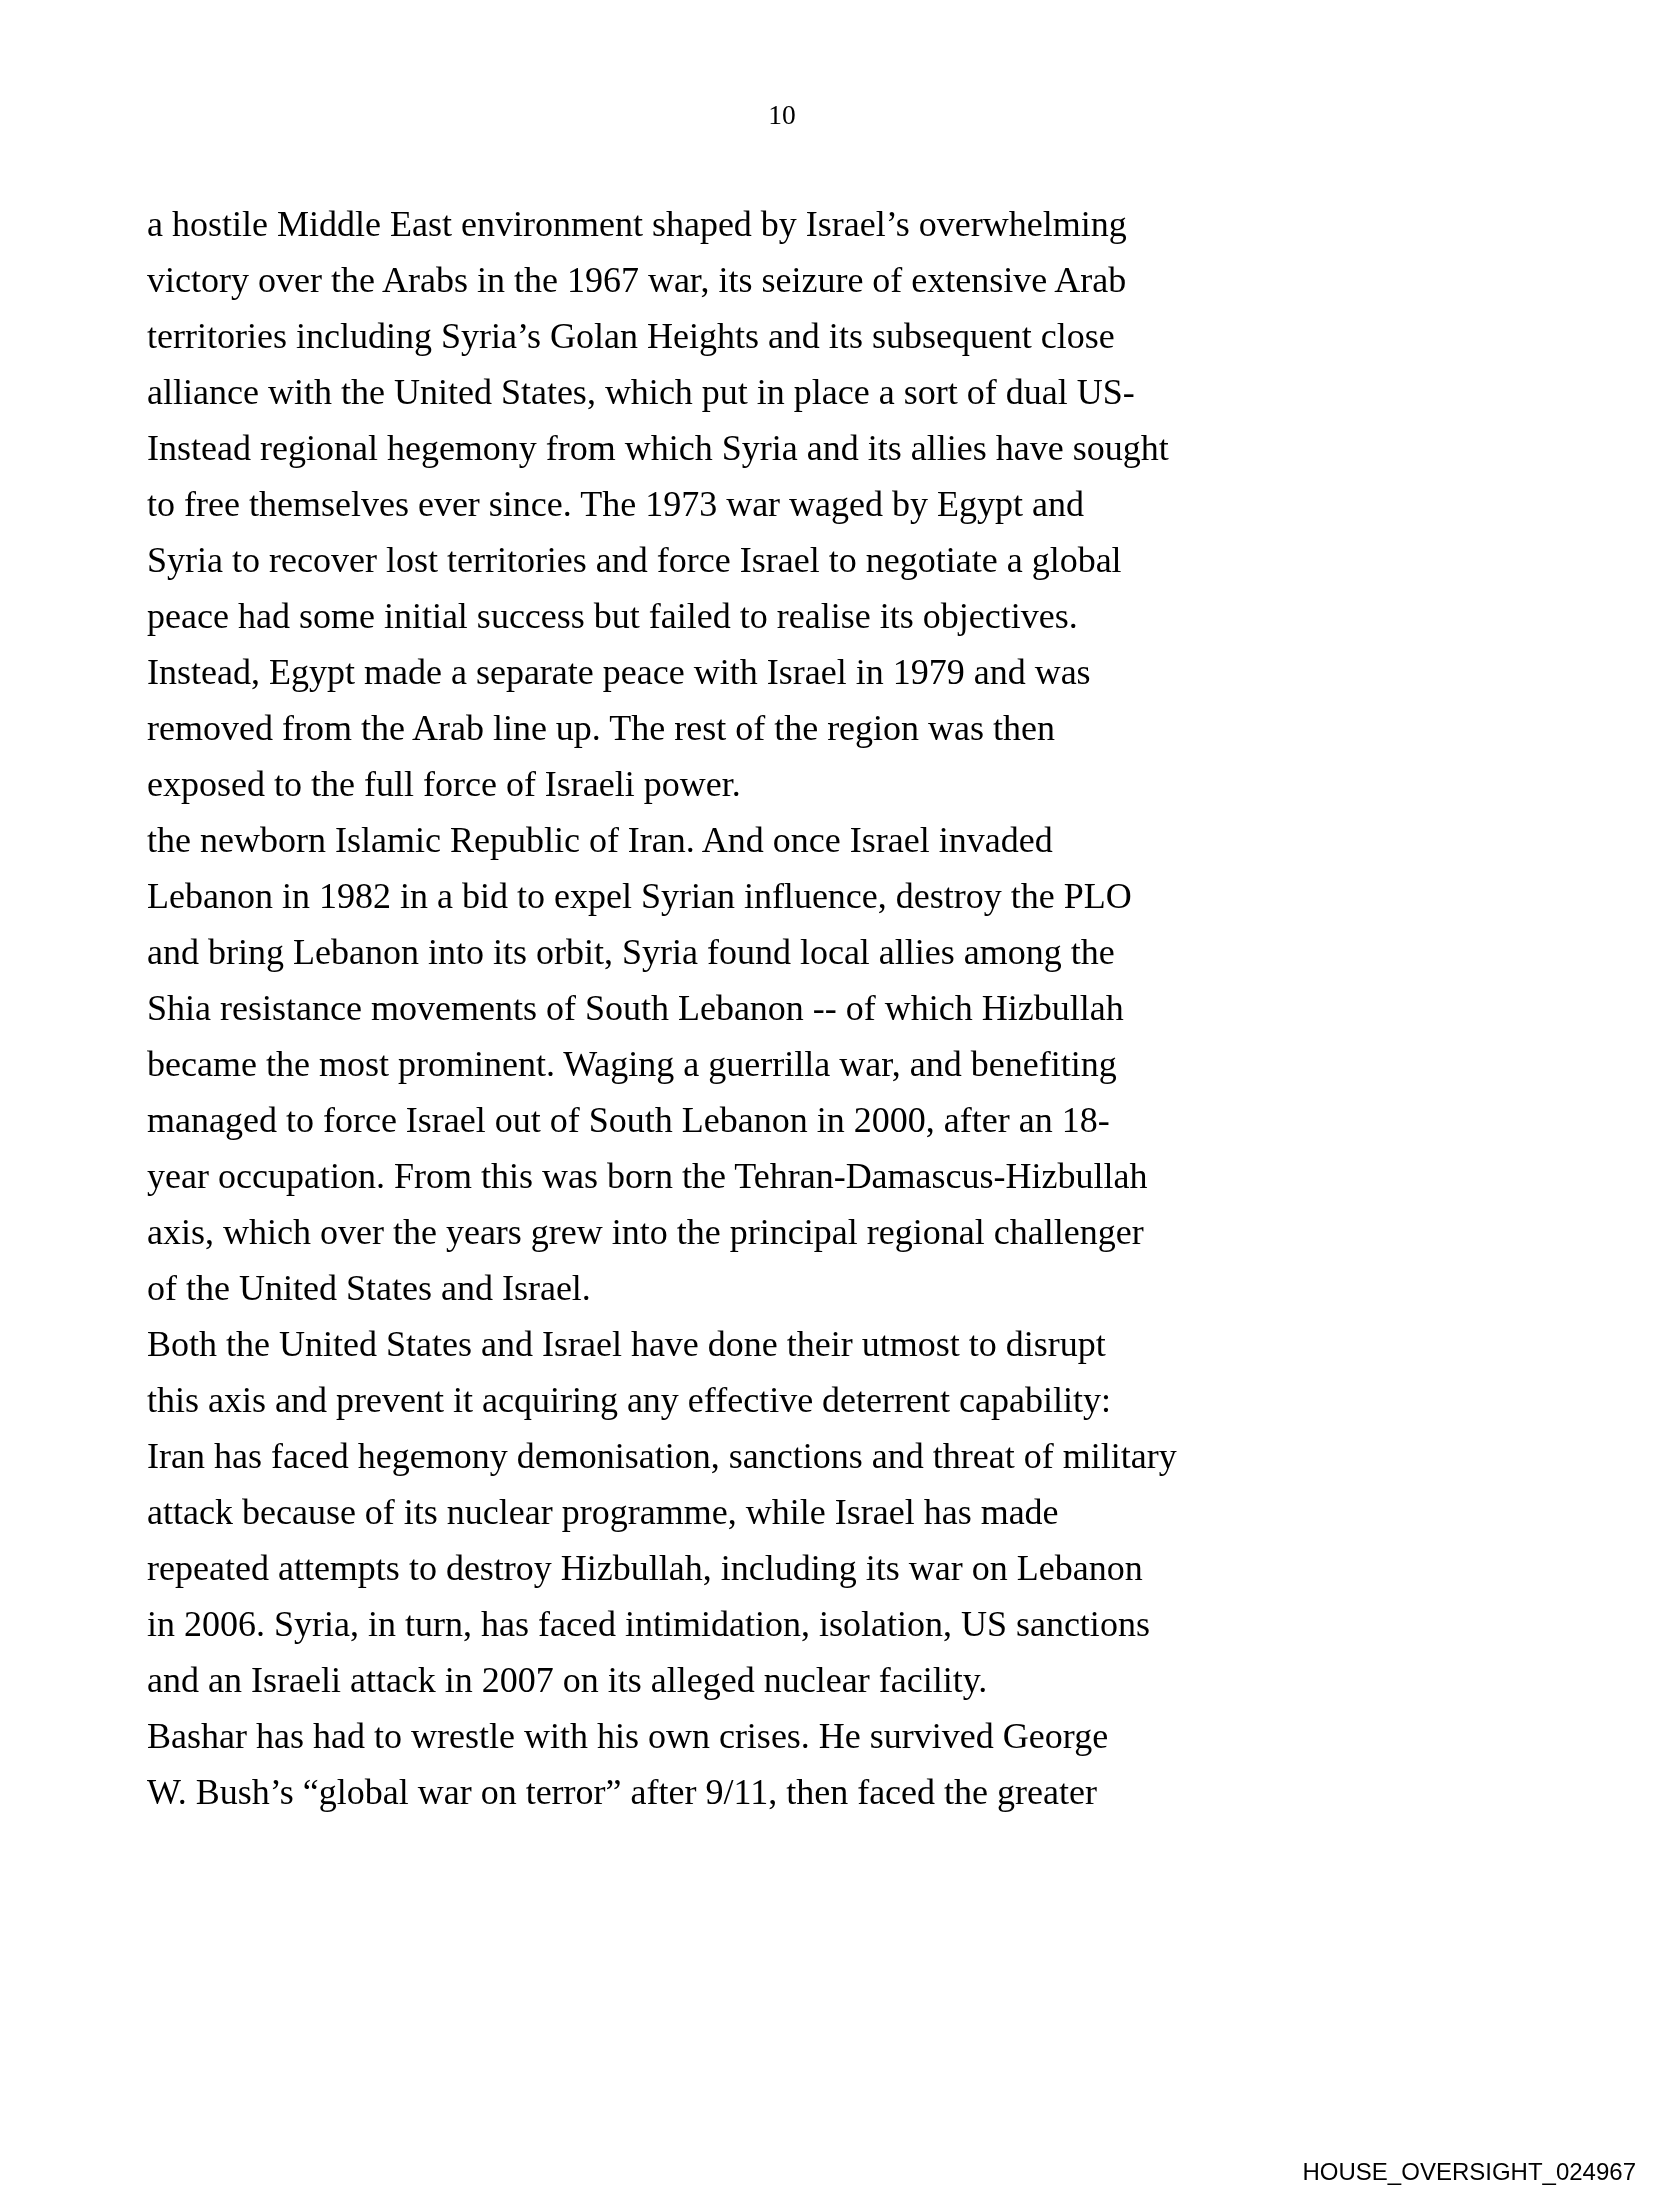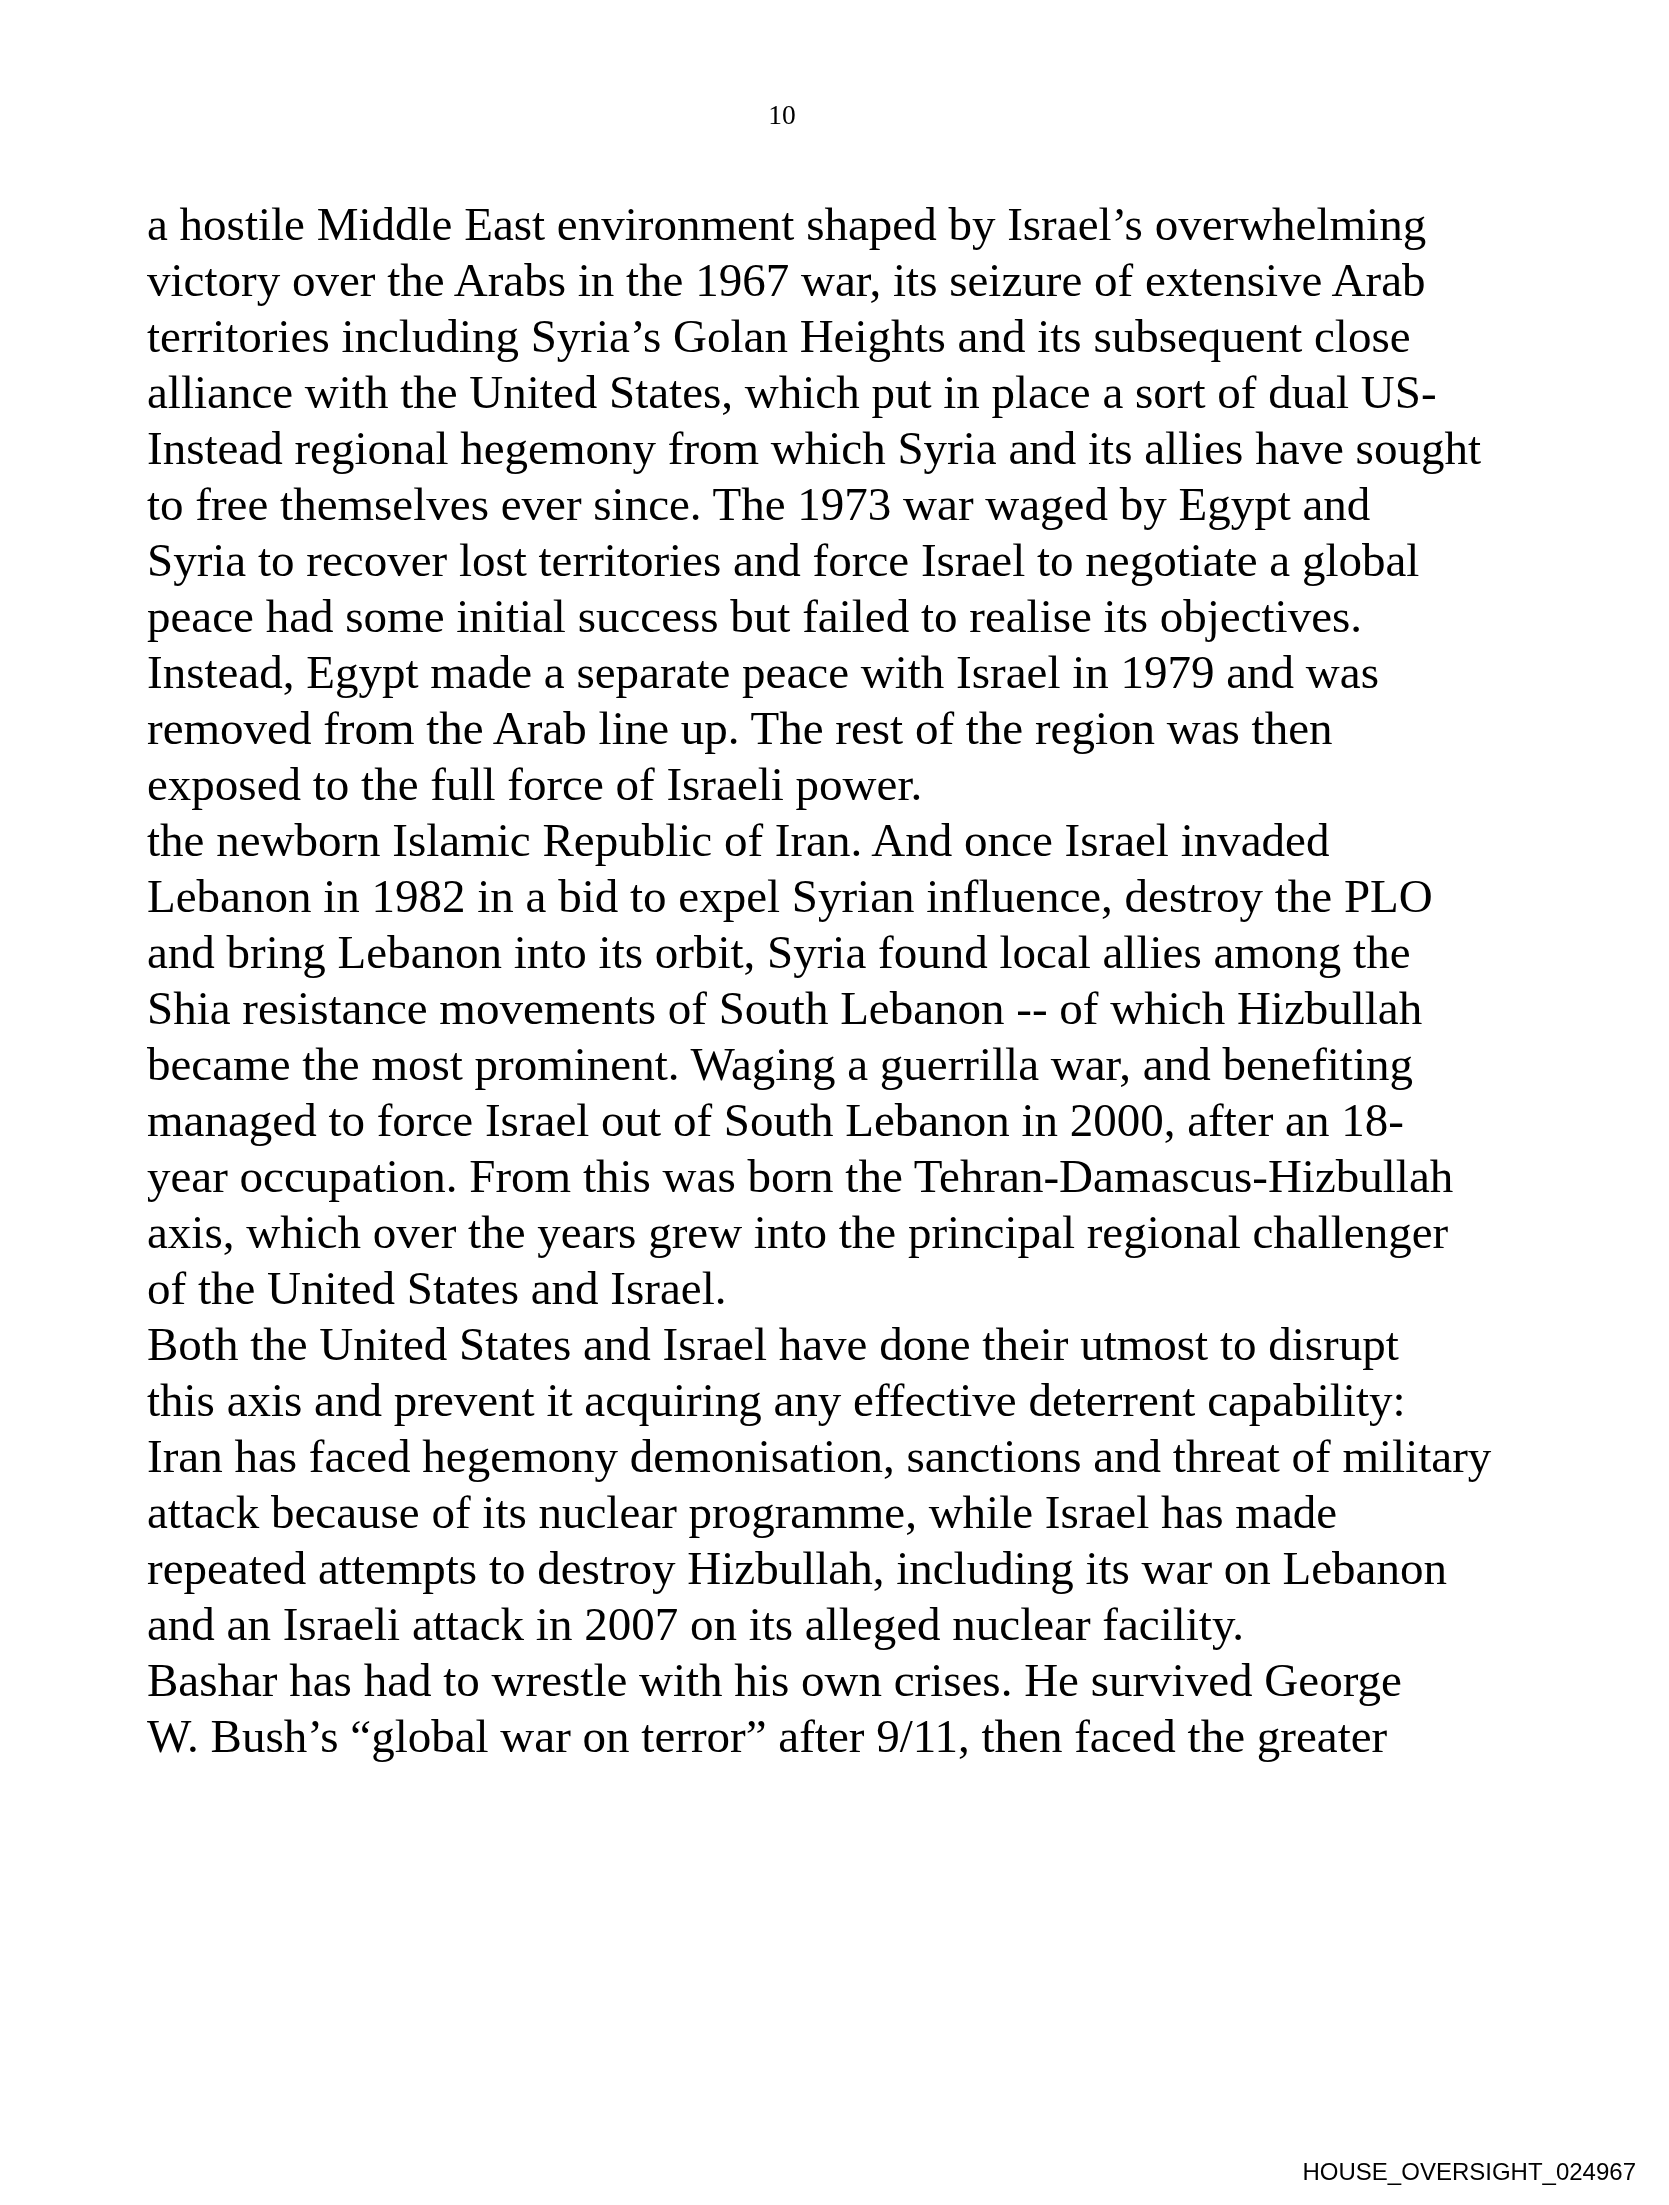--- a/index.html
+++ b/index.html
@@ -23,21 +23,21 @@
       font-family: "Liberation Serif", serif;
       font-size: 27.5px;
       line-height: 33px;
     }
     .body-text {
       position: absolute;
       top: 196px;
       left: 147px;
       width: 1440px;
       font-family: "Liberation Serif", serif;
-      font-size: 47px;
+      font-size: 36px;
       line-height: 56px;
     }
     .line {
       display: block;
       white-space: pre;
     }
     .footer-id {
       position: absolute;
       top: 2155px;
       right: 33px;
@@ -76,20 +76,21 @@
     <span class="line">year occupation. From this was born the Tehran-Damascus-Hizbullah</span>
     <span class="line">axis, which over the years grew into the principal regional challenger</span>
     <span class="line">of the United States and Israel.</span>
   </div>
   <div>
     <span class="line">Both the United States and Israel have done their utmost to disrupt</span>
     <span class="line">this axis and prevent it acquiring any effective deterrent capability:</span>
     <span class="line">Iran has faced hegemony demonisation, sanctions and threat of military</span>
     <span class="line">attack because of its nuclear programme, while Israel has made</span>
     <span class="line">repeated attempts to destroy Hizbullah, including its war on Lebanon</span>
+    <span class="line">in 2006. Syria, in turn, has faced intimidation, isolation, US sanctions</span>
     <span class="line">and an Israeli attack in 2007 on its alleged nuclear facility.</span>
   </div>
   <div>
     <span class="line">Bashar has had to wrestle with his own crises. He survived George</span>
     <span class="line">W. Bush’s “global war on terror” after 9/11, then faced the greater</span>
   </div>
 </div>
 
 <div class="footer-id">HOUSE_OVERSIGHT_024967</div>
 

